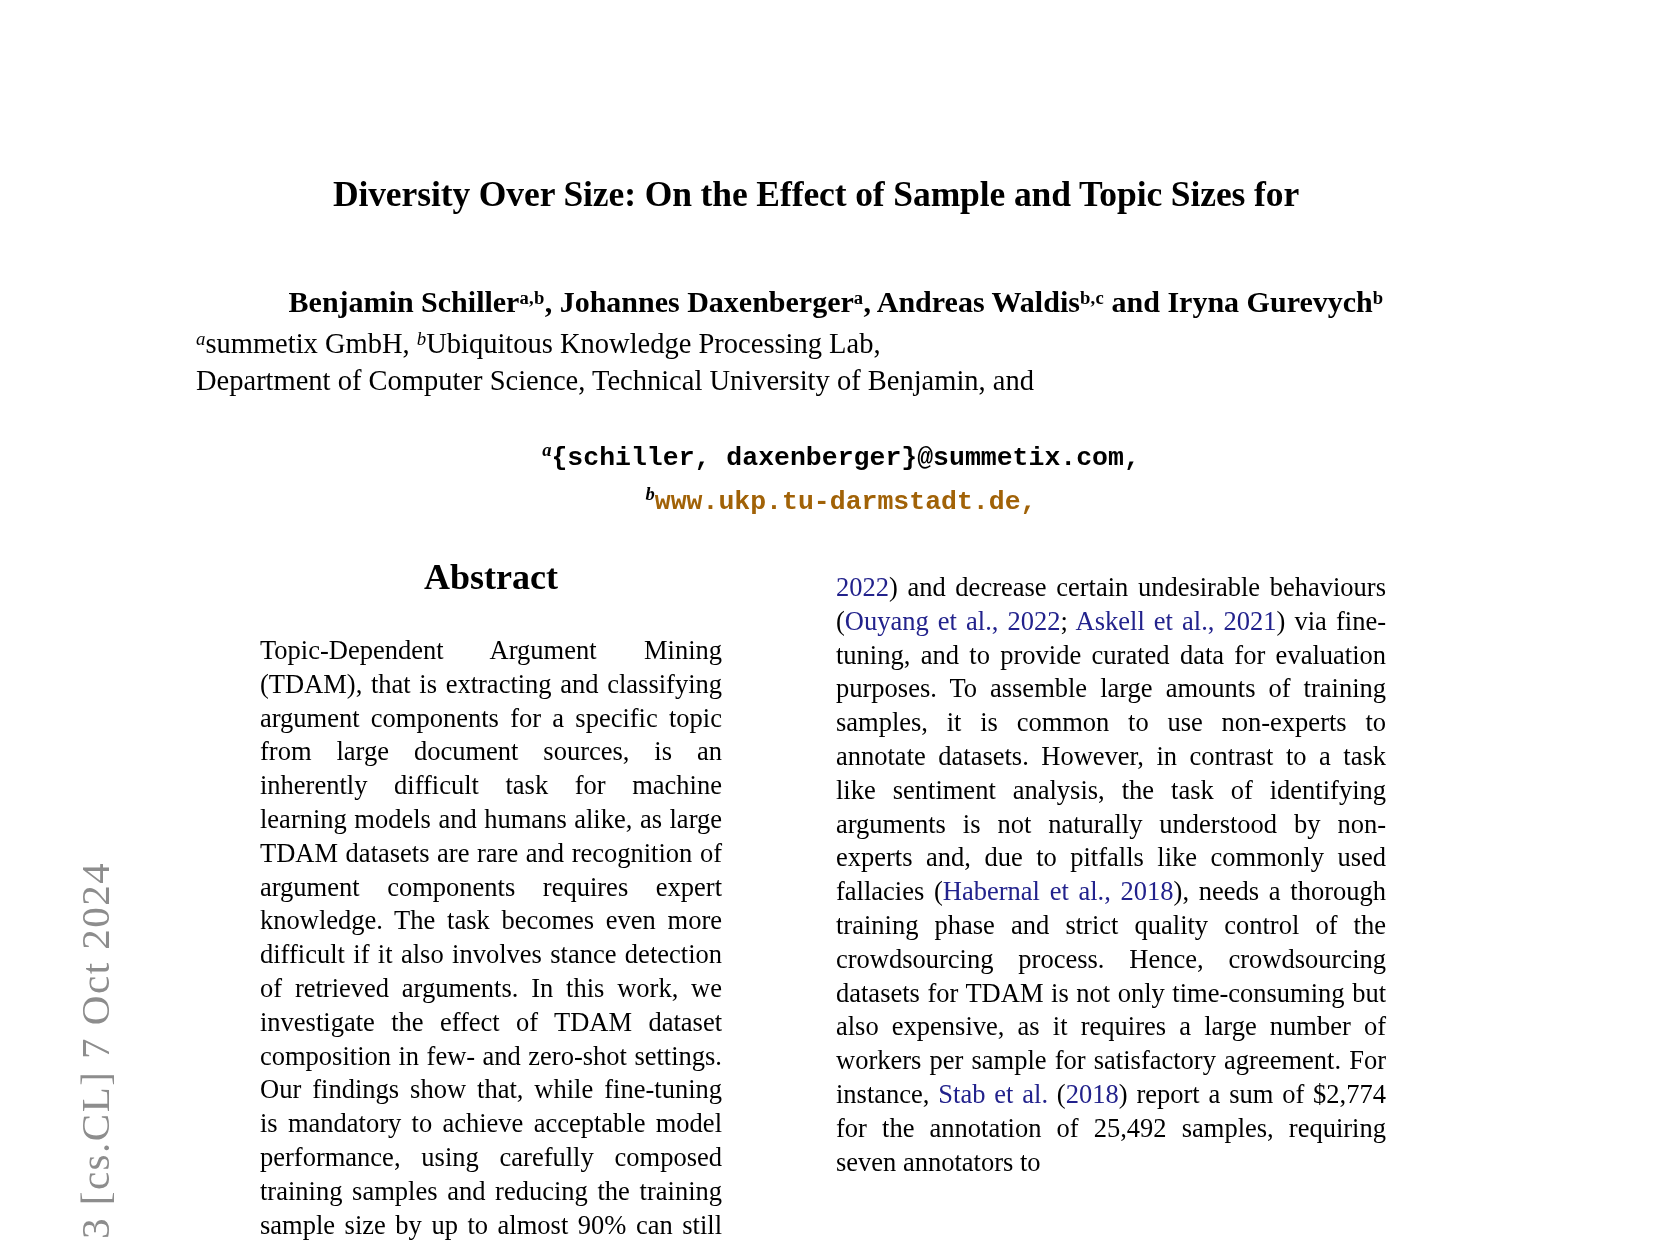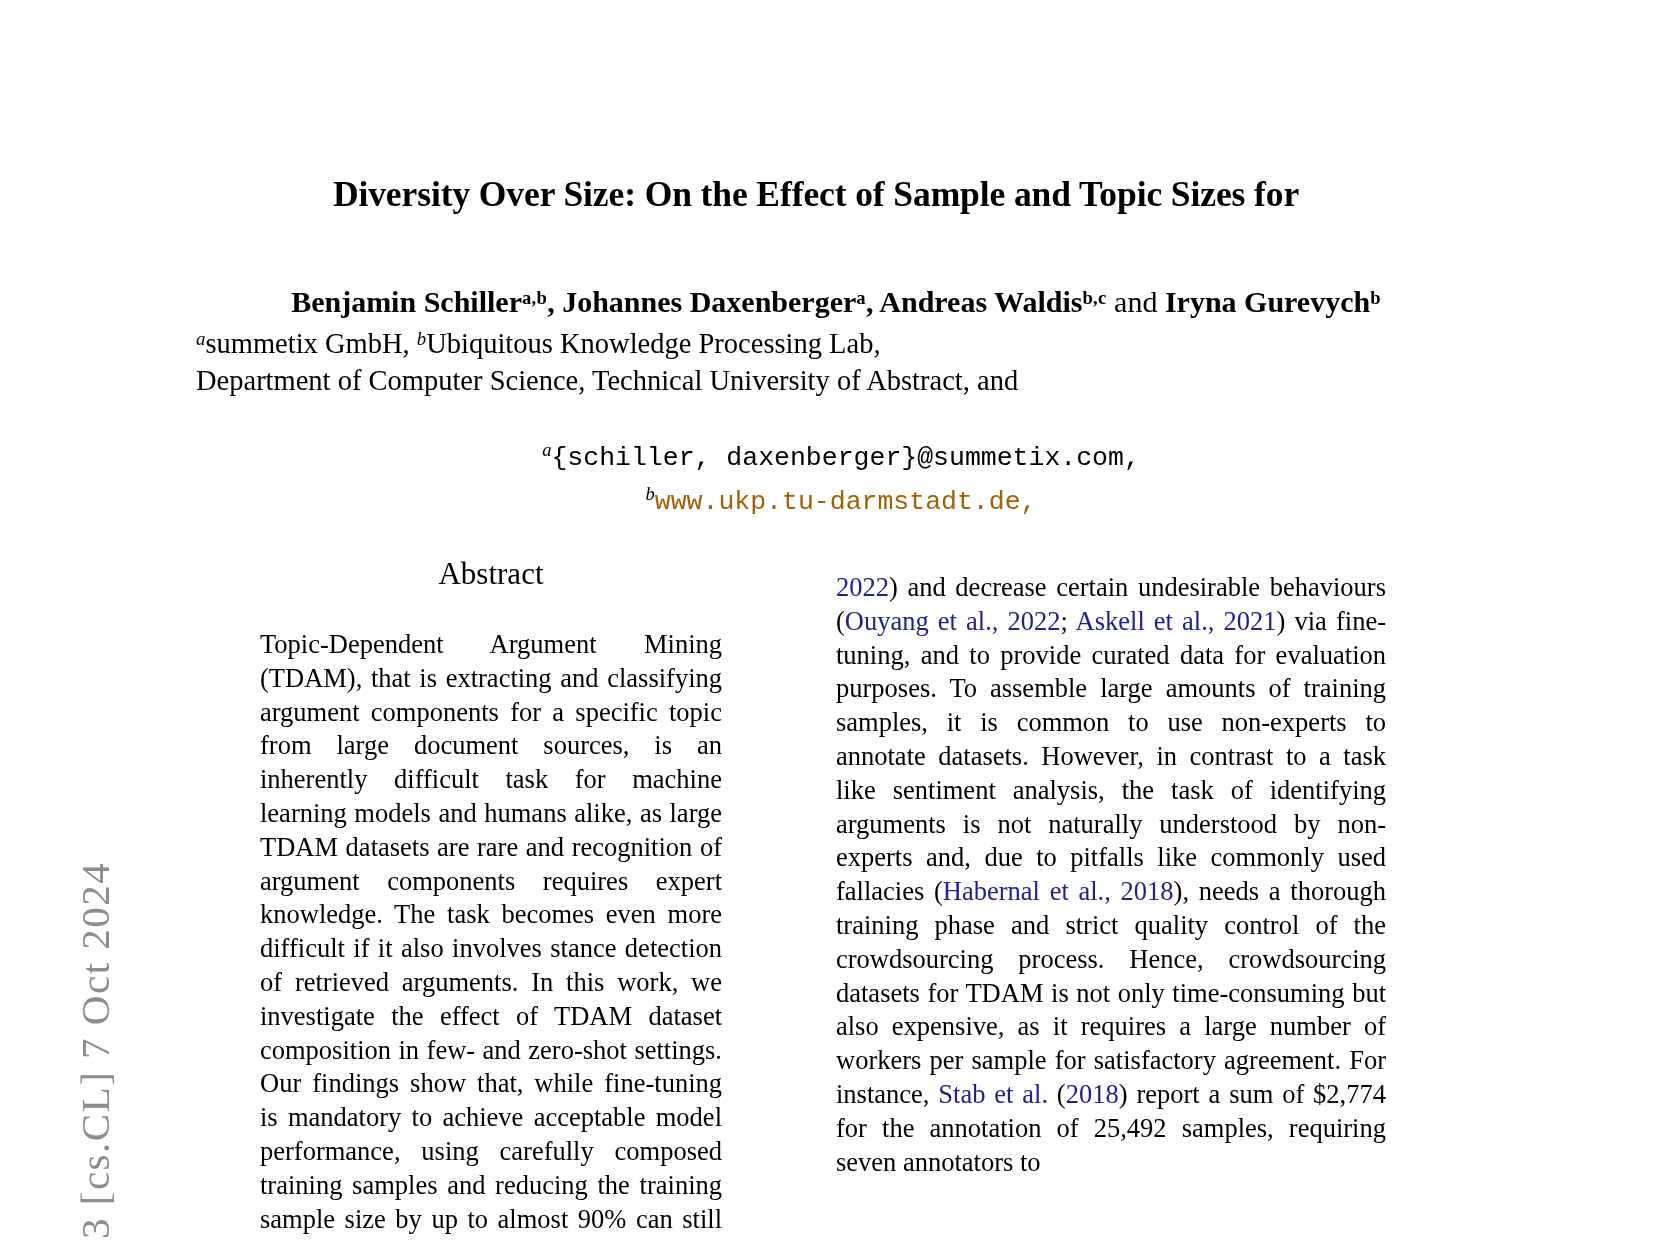--- a/index.html
+++ b/index.html
@@ -67,21 +67,21 @@
     line-height: 40px;
     white-space: nowrap;
   }
   #authors sup {
     font-weight: bold;
     font-size: 0.62em;
     vertical-align: 0.42em;
     letter-spacing: 0.3px;
   }
   .and-word {
-    font-weight: normal;
+    font-weight: bold;
   }
 
   #affiliations {
     position: absolute;
     left: 180px;
     top: 320px;
     width: 1290px;
     text-align: left;
     font-size: 28.5px;
     line-height: 37px;
@@ -93,20 +93,21 @@
     vertical-align: 0.44em;
   }
 
   #contacts {
     position: absolute;
     left: 180px;
     top: 432px;
     width: 1290px;
     text-align: center;
     line-height: 36px;
+    font-weight: bold;
   }
   .mono-line {
     font-family: "Liberation Mono", "DejaVu Sans Mono", monospace;
     font-size: 26.5px;
     white-space: nowrap;
     letter-spacing: 0px;
   }
   .mono-line sup {
     font-family: "Liberation Serif", "DejaVu Serif", serif;
     font-style: italic;
@@ -123,22 +124,22 @@
     width: 492px;
   }
   #col-right {
     position: absolute;
     left: 805px;
     top: 556px;
     width: 580px;
   }
   #abstract-heading {
     text-align: center;
-    font-size: 31px;
-    font-weight: normal;
+    font-size: 36px;
+    font-weight: bold;
     margin: 0 0 36px 0;
   }
   .body-text {
     font-size: 26.5px;
     line-height: 33.8px;
     text-align: justify;
     text-justify: inter-word;
     hyphens: none;
   }
   .body-text.nogap { margin: 15px; }
@@ -152,21 +153,21 @@
 <div id="page">
 
   <div id="title-block">
     <div class="paper-title">Diversity Over Size: On the Effect of Sample and Topic Sizes for</div>
   </div>
 
   <div id="authors"><span>Benjamin Schiller</span><sup>a,b</sup><span>, </span><span>Johannes Daxenberger</span><sup>a</sup><span>, </span><span>Andreas Waldis</span><sup>b,c</sup><span class="and-word"> and </span><span>Iryna Gurevych</span><sup>b</sup></div>
 
   <div id="affiliations">
     <div class="aff-line"><sup>a</sup><span>summetix GmbH, </span><sup>b</sup><span>Ubiquitous Knowledge Processing Lab,</span></div>
-    <div class="aff-line">Department of Computer Science, Technical University of Abstract,  and</div>
+    <div class="aff-line">Department of Computer Science, Technical University of Benjamin,  and</div>
   </div>
 
   <div id="contacts">
     <div class="mono-line"><sup>a</sup><span>{schiller, daxenberger}@summetix.com,</span></div>
     <div class="mono-line"><sup>b</sup><span class="link">www.ukp.tu-darmstadt.de,</span></div>
   </div>
 
   <div id="col-left">
     <div id="abstract-heading">Abstract</div>
     <p class="body-text nogap">Topic-Dependent Argument Mining (TDAM), that is extracting and classifying argument components for a specific topic from large document sources, is an inherently difficult task for machine learning models and humans alike, as large TDAM datasets are rare and recognition of argument components requires expert knowledge. The task becomes even more difficult if it also involves stance detection of retrieved arguments. In this work, we investigate the effect of TDAM dataset composition in few- and zero-shot settings.  Our findings show that, while fine-tuning is mandatory to achieve acceptable model performance, using carefully composed training samples and reducing the training sample size by up to almost 90% can still yield 95% of the maximum performance. This gain is consistent across three TDAM tasks on three dif-</p>

